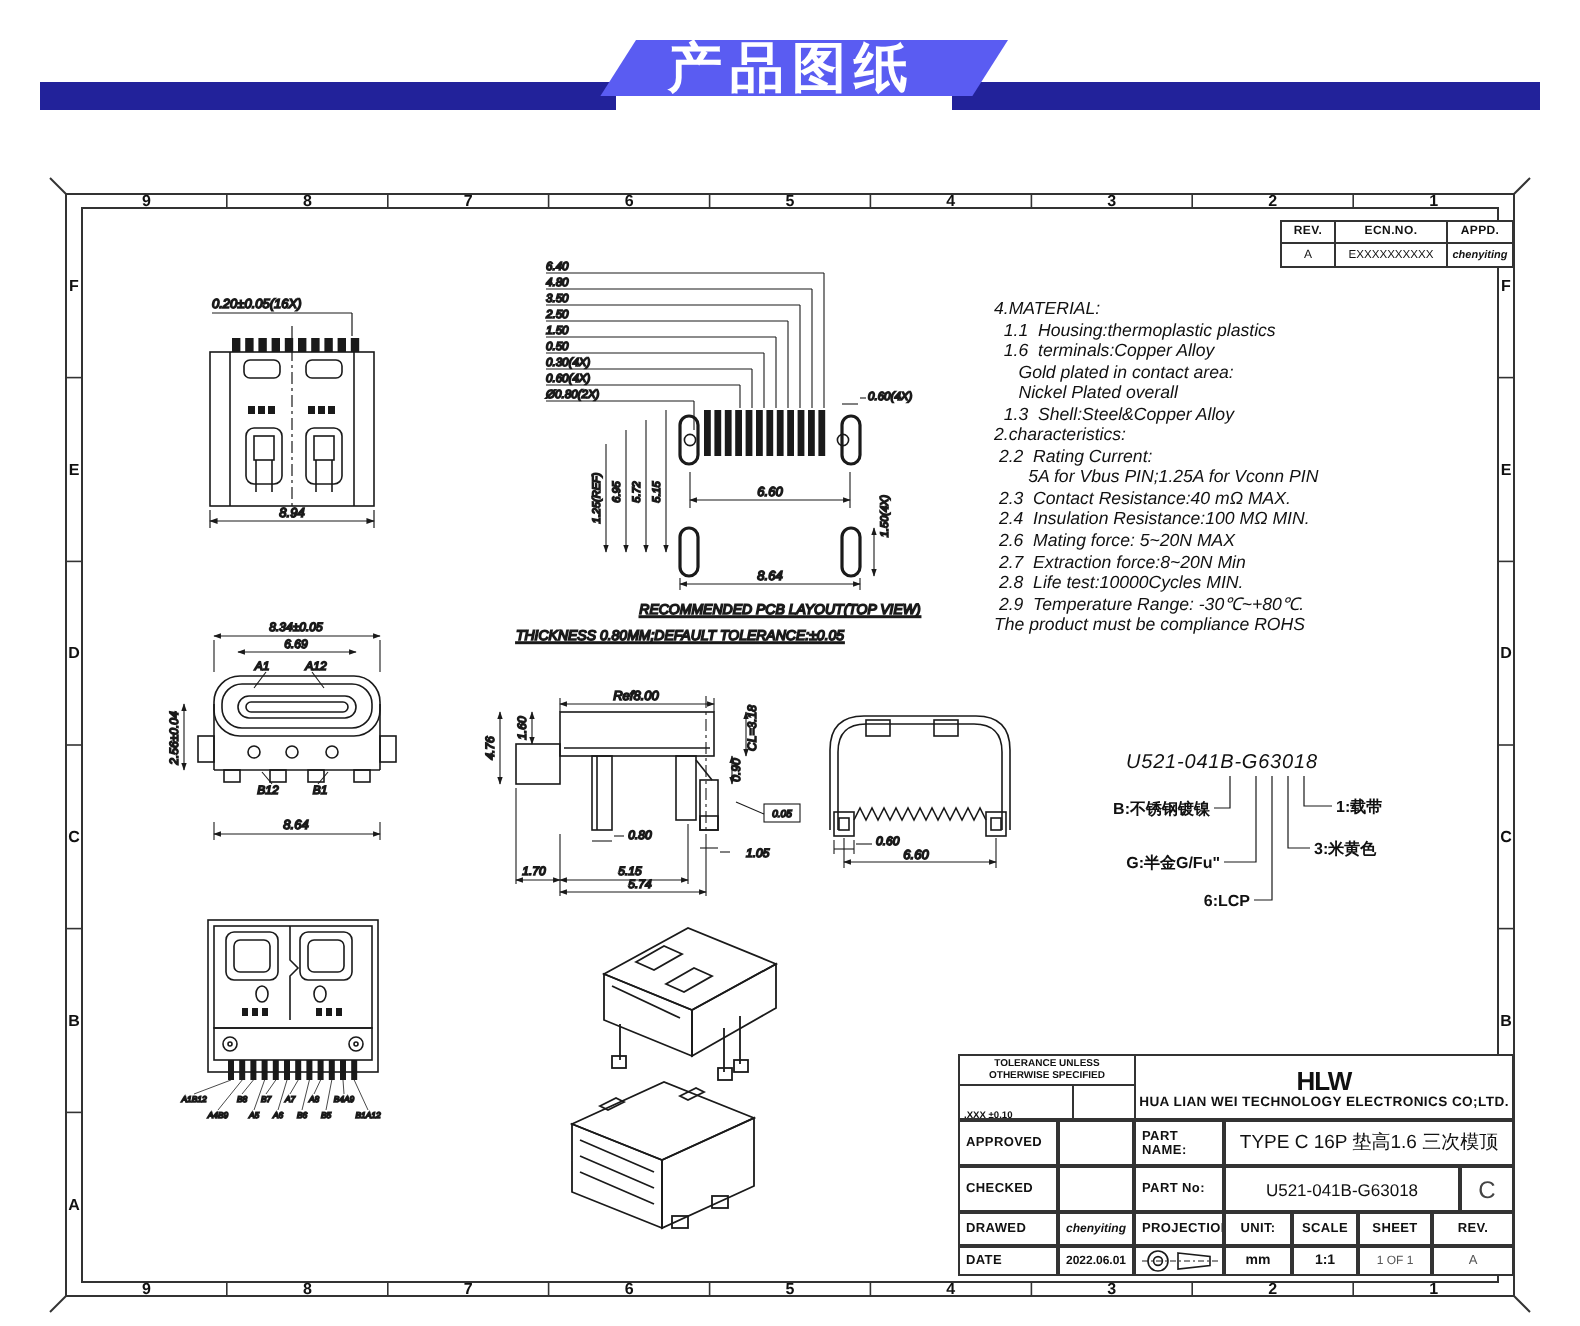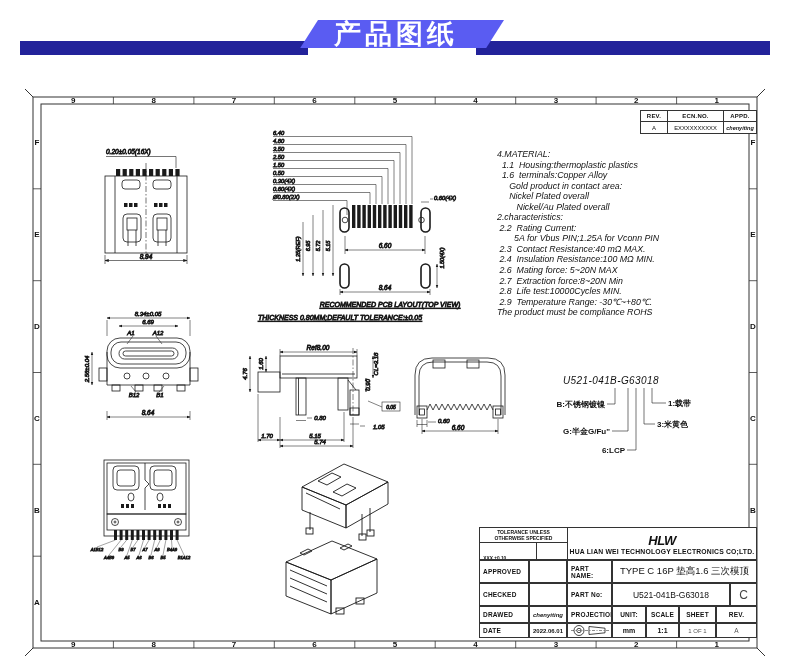--- a/index.html
+++ b/index.html
@@ -481,23 +481,23 @@
     </div>
   <div class="cell ctr" style="left:723px;top:121px;width:34px;height:13px;">
       <span class="it b" style="font-size:5.5px;">chenyiting</span>
     </div>
 </div>
 
 <div class="notes">
   <div class="note-line">4.MATERIAL:</div>
   <div class="note-line">  1.1  Housing:thermoplastic plastics</div>
   <div class="note-line">  1.6  terminals:Copper Alloy</div>
-  <div class="note-line">     Gold product in contact area:</div>
+  <div class="note-line">     Gold plated in contact area:</div>
   <div class="note-line">     Nickel Plated overall</div>
-  <div class="note-line">        Nickel/Au Plated overall</div>
+  <div class="note-line">  1.3  Shell:Steel&amp;Copper Alloy</div>
   <div class="note-line">2.characteristics:</div>
   <div class="note-line"> 2.2  Rating Current:</div>
   <div class="note-line">       5A for Vbus PIN;1.25A for Vconn PIN</div>
   <div class="note-line"> 2.3  Contact Resistance:40 mΩ MAX.</div>
   <div class="note-line"> 2.4  Insulation Resistance:100 MΩ MIN.</div>
   <div class="note-line"> 2.6  Mating force: 5~20N MAX</div>
   <div class="note-line"> 2.7  Extraction force:8~20N Min</div>
   <div class="note-line"> 2.8  Life test:10000Cycles MIN.</div>
   <div class="note-line"> 2.9  Temperature Range: -30℃~+80℃.</div>
   <div class="note-line">The product must be compliance ROHS</div>
@@ -518,21 +518,21 @@
       </div>
       <div style="flex:1;font-size:4.8px;font-weight:bold;line-height:8px;padding:1px 2px;white-space:pre;">
         
         
       </div>
     </div>
   </div>
 
   <div class="cell" style="left:567px;top:527px;width:190px;height:33px;flex-direction:column;justify-content:center;">
     <div style="display:flex;align-items:center;gap:3px;">
-      <span style="font-weight:900;font-size:13px;font-style:italic;letter-spacing:-0.5px;">HLW</span>
+      <span style="font-weight:900;font-size:13px;letter-spacing:-0.5px;">HLW</span>
     </div>
     <div style="font-weight:bold;font-size:6.8px;letter-spacing:.2px;">HUA LIAN WEI TECHNOLOGY ELECTRONICS CO;LTD.</div>
   </div>
 
   <div class="cell" style="left:479px;top:560px;width:50px;height:23px;">
       <span class="lbl">APPROVED</span>
     </div>
   <div class="cell" style="left:529px;top:560px;width:38px;height:23px;"></div>
   <div class="cell" style="left:567px;top:560px;width:45px;height:23px;">
       <span class="lbl">PART NAME:</span>

